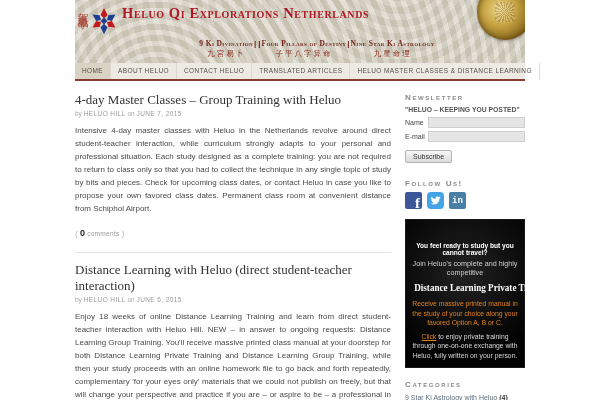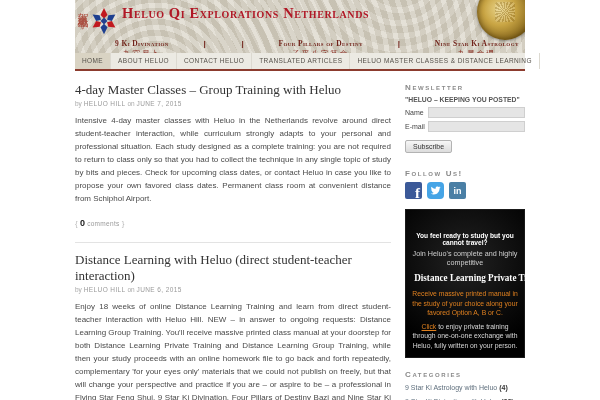--- a/index.html
+++ b/index.html
@@ -5,21 +5,21 @@
   html,body{margin:0;padding:0;}
   body{
     width:600px;height:400px;overflow:hidden;background:#ffffff;
     font-family:"Liberation Sans", sans-serif;
     -webkit-font-smoothing:antialiased;
   }
   .page{width:450px;margin:0 auto;background:#fff;}
 
   
   .site-header{
-    position:relative;height:53px;
+    position:relative;height:63px;
     background-color:#d8d3c5;
     background-image:
       repeating-radial-gradient(circle at 18% 160%, rgba(255,255,255,.20) 0 5px, rgba(120,110,92,.10) 5px 11px),
       repeating-radial-gradient(circle at 72% -60%, rgba(255,255,255,.14) 0 6px, rgba(120,110,92,.08) 6px 13px);
     overflow:hidden;
   }
   .seal{
     position:absolute;left:2px;top:4px;height:56px;
     writing-mode:vertical-rl;text-orientation:upright;
     font-family:"Liberation Serif",serif;font-size:11px;line-height:1;
@@ -40,21 +40,21 @@
     background:radial-gradient(circle at 40% 45%, #e9d48a 0%, #c9a544 35%, #8a6a1e 70%, #6b511a 100%);
     box-shadow:inset 0 0 6px rgba(60,40,0,.7), 0 1px 3px rgba(0,0,0,.4);
   }
   .coin::after{
     content:"";position:absolute;left:18px;top:18px;width:20px;height:20px;
     background:repeating-conic-gradient(rgba(255,255,255,.25) 0 10deg, rgba(90,60,10,.35) 10deg 20deg);
     border-radius:3px;opacity:.6;
   }
   .topics{
     position:absolute;left:40px;right:6px;top:39px;
-    display:flex;justify-content:space-between;align-items:flex-start;
+    display:flex;justify-content:center;align-items:flex-start;
   }
   .topic{display:flex;flex-direction:column;align-items:center;cursor:pointer;}
   .t-en{
     font-family:"Liberation Serif",serif;font-variant:small-caps;font-weight:bold;
     font-size:7.5px;color:#6f1f16;letter-spacing:.4px;white-space:nowrap;
   }
   .t-cn{font-size:7.5px;color:#8a2b20;margin-top:1px;letter-spacing:2px;white-space:nowrap;}
   .t-sep{font-size:8px;color:#6f1f16;font-weight:bold;padding:0 1px;}
 
   
@@ -106,21 +106,21 @@
   .follow-head{margin-top:16px;}
   .social-row{display:flex;gap:5px;margin-top:3px;}
   .soc{width:17px;height:17px;position:relative;cursor:pointer;}
   .soc.fb{background:#3b5998;border-radius:2px;}
   .soc.fb span{
     position:absolute;right:2px;bottom:-2px;color:#fff;
     font-family:"Liberation Serif",serif;font-weight:bold;font-size:15px;line-height:1;
   }
   .soc.tw{background:#45a4e6;border-radius:4px;display:flex;align-items:center;justify-content:center;}
   .soc.li{background:#4a7fa5;border-radius:2px;display:flex;align-items:center;justify-content:center;}
-  .soc.li span{color:#fff;font-weight:bold;font-size:9px;font-family:Liberation Sans, sans-serif;}
+  .soc.li span{color:#fff;font-weight:bold;font-size:9px;font-family:Liberation Mono, monospace;}
 
   .promo{
     margin-top:10px;background:radial-gradient(circle at 50% 35%, #222 0%, #000 80%);
     border:1px solid #1a1a1a;padding:22px 3px 7px;text-align:center;cursor:pointer;
   }
   .promo .p1{font-size:6.6px;font-weight:bold;color:#fff;}
   .promo .p2{font-size:7.2px;color:#cfcfcf;margin-top:3px;}
   .promo .p-title{
     font-family:"Liberation Serif",serif;font-weight:bold;color:#fff;
     font-size:9.8px;white-space:nowrap;margin:4px 0;display:inline-block;transform:scaleX(.93);

